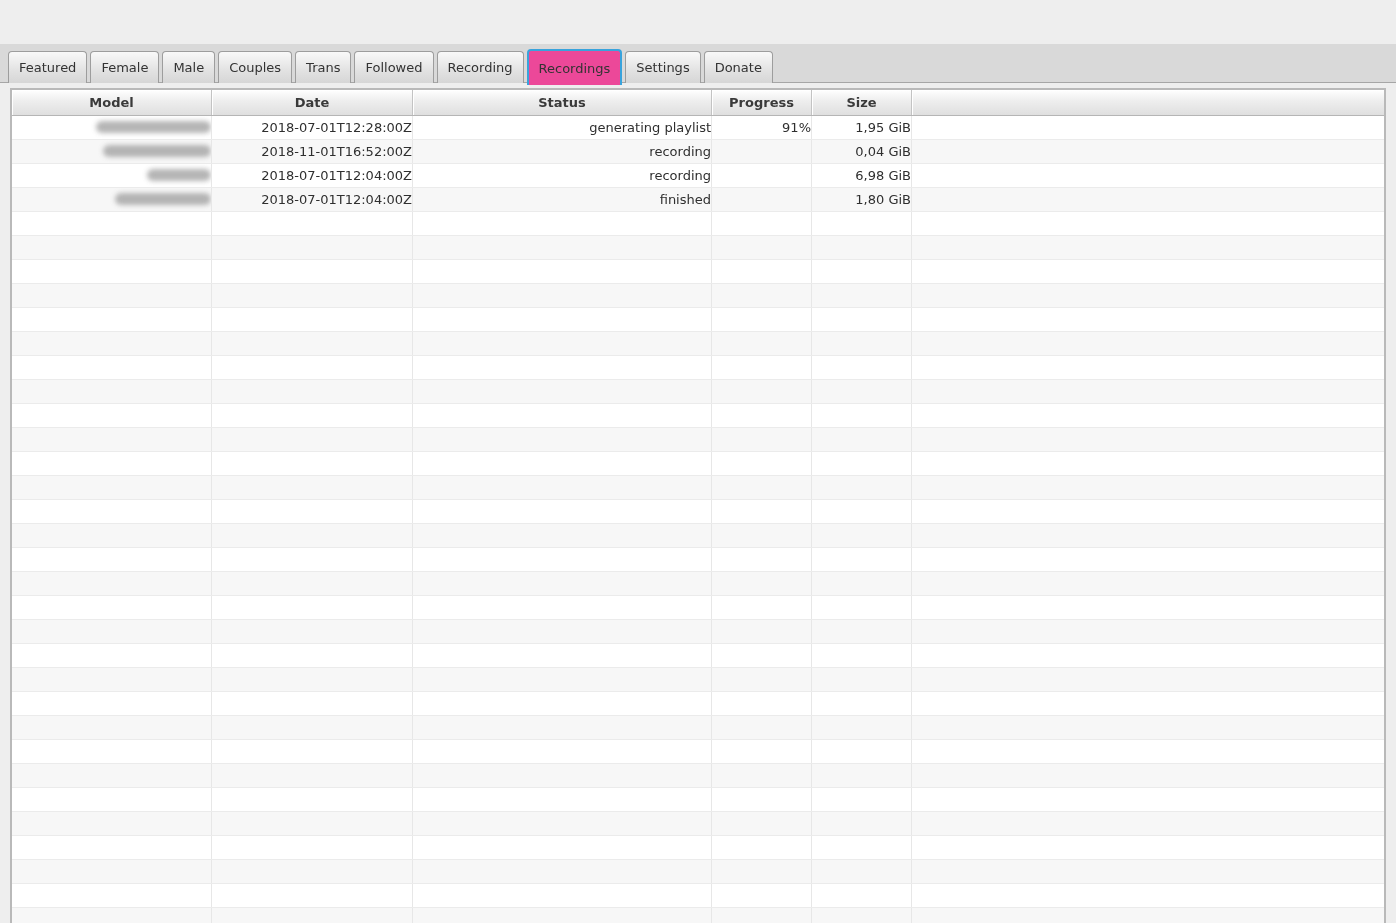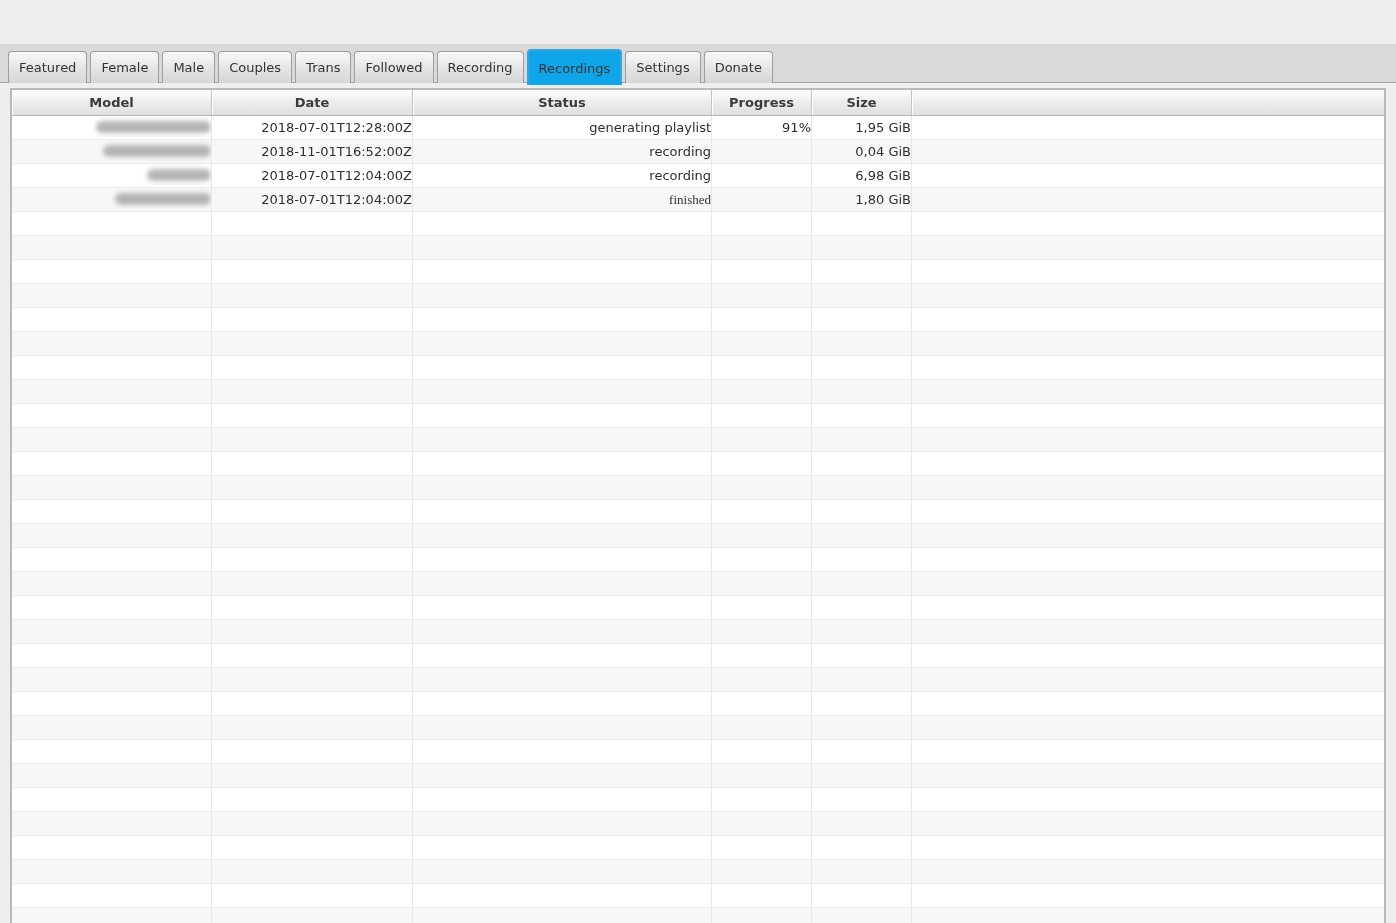--- a/index.html
+++ b/index.html
@@ -24,21 +24,21 @@
     appearance: none; cursor: default;
     height: 32px; margin-right: 3px; padding: 0 10px;
     font-family: inherit; font-size: 13px; color: #333333;
     background: linear-gradient(to bottom, #f9f9f9, #e2e2e2 60%, #d6d6d6);
     border: 1px solid #9d9d9d; border-bottom: none;
     border-radius: 4px 4px 0 0;
     white-space: nowrap;
   }
   .tab.active {
     height: 36px; margin-bottom: -2px; padding: 4px 10px;
-    background: #0ea5e9;
+    background: #ec4899;
     border: 2px solid var(--accent, #38a3dc); border-bottom: none;
     position: relative; z-index: 2;
   }
 
   
   .content { position: absolute; top: 39px; left: 0; right: 0; bottom: 0; background: #eeeeee; }
   .table-frame {
     position: absolute; top: 5px; left: 10px; right: 10px; bottom: 12px;
     background: #ffffff;
     border: 2px solid #b9b9b9;
@@ -128,21 +128,21 @@
             <div class="td" style="width: 200px;"><span class="blur-chip" style="width: 64px;"></span></div>
             <div class="td" style="width: 201px;">2018-07-01T12:04:00Z</div>
             <div class="td" style="width: 299px;">recording</div>
             <div class="td" style="width: 100px;"></div>
             <div class="td" style="width: 100px;">6,98 GiB</div>
             <div class="td filler"></div>
           </div>
           <div class="tr">
             <div class="td" style="width: 200px;"><span class="blur-chip" style="width: 96px;"></span></div>
             <div class="td" style="width: 201px;">2018-07-01T12:04:00Z</div>
-            <div class="td" style="width: 299px; font-family: Liberation Serif, serif;">finished</div>
+            <div class="td" style="width: 299px;">finished</div>
             <div class="td" style="width: 100px;"></div>
             <div class="td" style="width: 100px;">1,80 GiB</div>
             <div class="td filler"></div>
           </div>
           <div class="tr">
             <div class="td" style="width: 200px;"></div>
             <div class="td" style="width: 201px;"></div>
             <div class="td" style="width: 299px;"></div>
             <div class="td" style="width: 100px;"></div>
             <div class="td" style="width: 100px;"></div>

